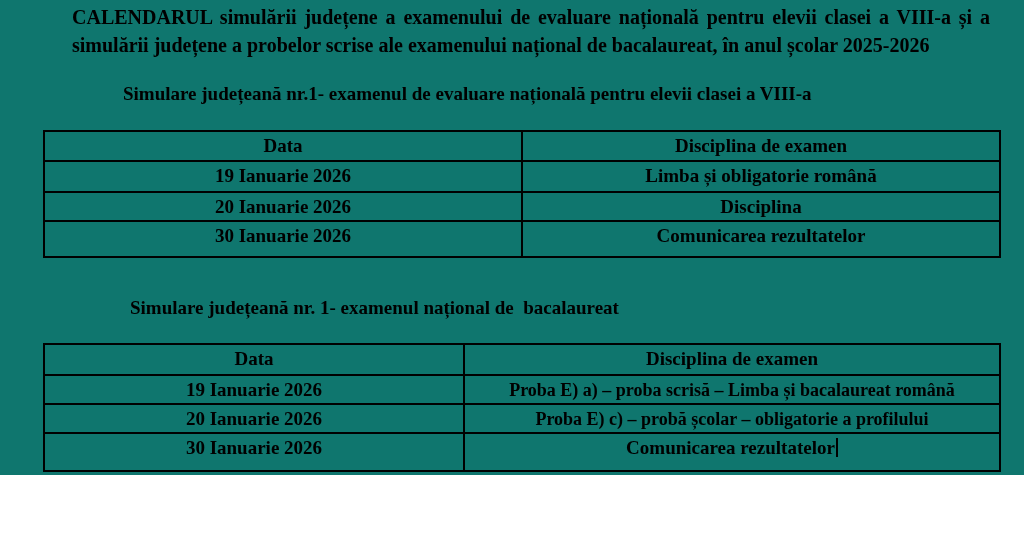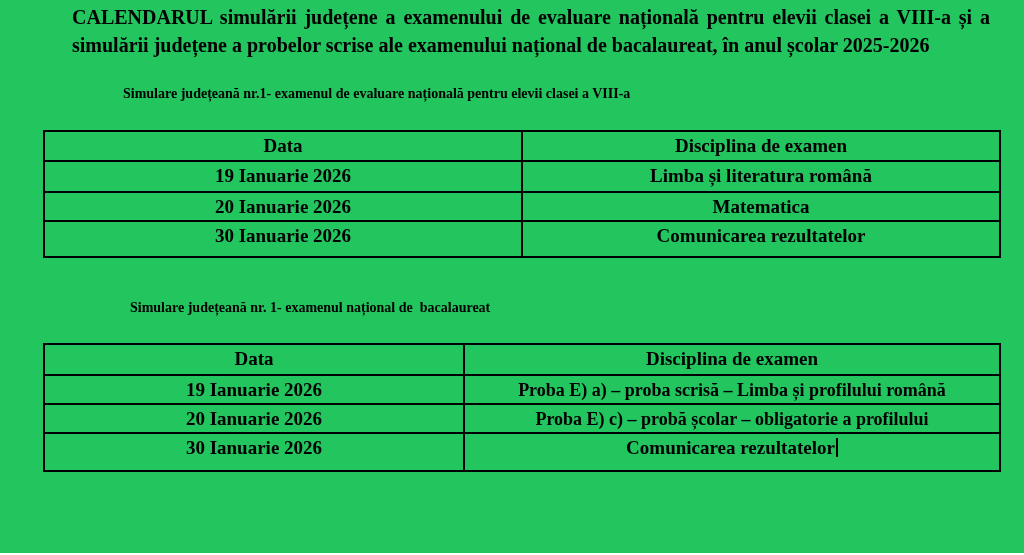--- a/index.html
+++ b/index.html
@@ -3,37 +3,37 @@
 <meta charset="utf-8">
 <style>
   html, body {
     margin: 0;
     padding: 0;
     background: #ffffff;
   }
   .page {
     position: relative;
     width: 1024px;
-    height: 553px;
-    background: #22c55e;
+    height: 475px;
+    background: #0f766e;
     color: #000000;
     font-family: "Liberation Serif", "DejaVu Serif", serif;
     font-weight: bold;
     overflow: hidden;
   }
   .doc-title {
     margin: 3px 34px 0 72px;
     width: 918px;
     font-size: 20px;
     line-height: 28px;
     text-align: justify;
     white-space: pre-wrap;
   }
   .section-heading {
-    font-size: 14px;
+    font-size: 19px;
     line-height: 24px;
     white-space: pre-wrap;
   }
   .heading-1 { margin: 23px 0 0 123px; }
   .heading-2 { margin: 38px 0 0 130px; }
   table.calendar {
     border-collapse: collapse;
     table-layout: fixed;
     margin-left: 43px;
     width: 956px;
@@ -79,25 +79,25 @@
       <col style="width:478px">
       <col style="width:478px">
     </colgroup>
     <tbody>
         <tr style="height:30px">
       <th>Data</th>
       <th>Disciplina de examen</th>
     </tr>
     <tr style="height:31px">
       <td>19 Ianuarie 2026</td>
-      <td>Limba și literatura română</td>
+      <td>Limba și obligatorie română</td>
     </tr>
     <tr style="height:29px">
       <td>20 Ianuarie 2026</td>
-      <td>Matematica</td>
+      <td>Disciplina</td>
     </tr>
     <tr style="height:36px">
       <td>30 Ianuarie 2026</td>
       <td>Comunicarea rezultatelor</td>
     </tr>
   </tbody>
     </table>
 
   <div class="section-heading heading-2">Simulare județeană nr. 1- examenul național de  bacalaureat</div>
 
@@ -106,21 +106,21 @@
       <col style="width:420px">
       <col style="width:536px">
     </colgroup>
     <tbody>
         <tr style="height:31px">
       <th>Data</th>
       <th>Disciplina de examen</th>
     </tr>
     <tr style="height:27px">
       <td>19 Ianuarie 2026</td>
-      <td class="proba">Proba E) a) – proba scrisă – Limba și  profilului română</td>
+      <td class="proba">Proba E) a) – proba scrisă – Limba și  bacalaureat română</td>
     </tr>
     <tr style="height:29px">
       <td>20 Ianuarie 2026</td>
       <td class="proba">Proba E) c) – probă școlar – obligatorie a profilului</td>
     </tr>
     <tr style="height:38px">
       <td>30 Ianuarie 2026</td>
       <td><span>Comunicarea rezultatelor</span><span class="text-cursor"></span></td>
     </tr>
   </tbody>

